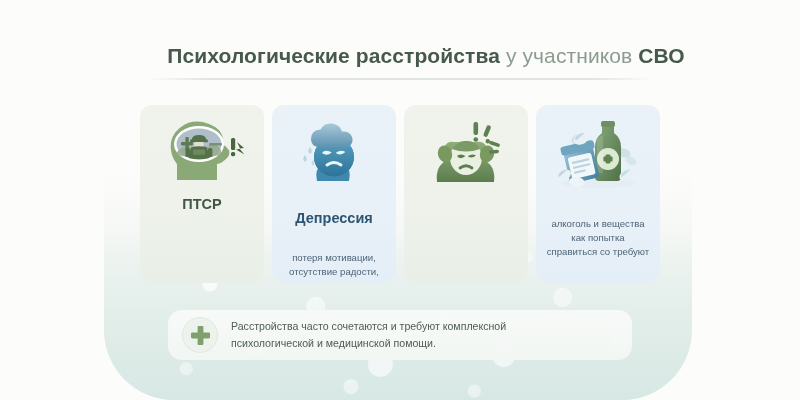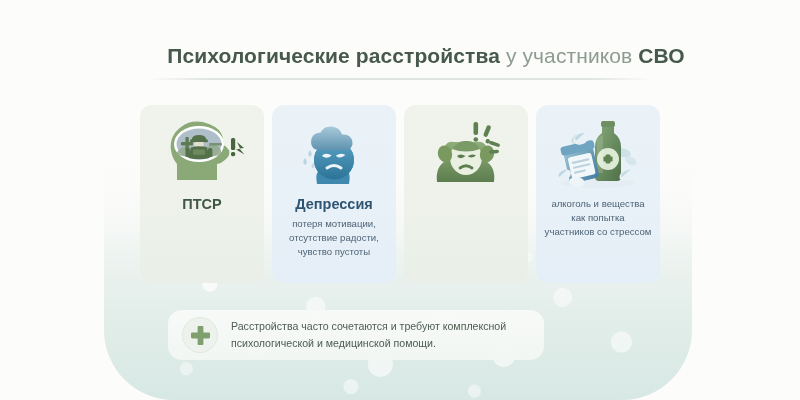--- a/index.html
+++ b/index.html
@@ -122,20 +122,21 @@
     display: flex;
     flex-direction: column;
     align-items: center;
     overflow: hidden;
   }
   .card.green {
     background: linear-gradient(180deg, #f0f3ec 0%, #eef2ea 55%, #e9efe7 100%);
   }
   .card.blue {
     background: linear-gradient(180deg, #eaf2f8 0%, #e9f1f8 55%, #e4eef6 100%);
+    gap: 20px;
   }
 
   .card-icon {
     height: 78px;
     width: 100%;
     display: flex;
     align-items: center;
     justify-content: center;
     margin-top: 4px;
   }
@@ -161,21 +162,21 @@
     padding: 0 2px;
   }
   .card-desc.green { color: #5c6a5c; }
   .card-desc.blue  { color: #4d6377; }
 
   
   .note {
     position: absolute;
     left: 168px;
     top: 310px;
-    width: 376px;
+    width: 464px;
     height: 50px;
     border-radius: 14px;
     background: linear-gradient(180deg, rgba(248,250,248,0.97) 0%, rgba(243,247,244,0.95) 100%);
     display: flex;
     align-items: center;
     padding: 0 14px;
     box-sizing: border-box;
   }
   .note-badge {
     flex: 0 0 auto;
@@ -332,21 +333,21 @@
           <ellipse cx="11" cy="58" rx="7.4" ry="5" fill="#e8f1f5" transform="rotate(-26 11 58)"></ellipse>
           <path d="M5.6 56 a7.4 5 0 0 1 10.8 -1.6 l-10.6 3.4 Z" fill="#bed6e2" transform="rotate(-26 11 58)"></path>
           <ellipse cx="24" cy="65" rx="7.6" ry="5" fill="#eef5f8" transform="rotate(8 24 65)"></ellipse>
           <ellipse cx="74" cy="58" rx="8" ry="5.2" fill="#e8f1f5" transform="rotate(-24 74 58)"></ellipse>
           <path d="M68 56 a8 5.2 0 0 1 11.6 -1.6 l-11.4 3.6 Z" fill="#c5dce6" transform="rotate(-24 74 58)"></path>
           <ellipse cx="78" cy="44" rx="6" ry="4" fill="#d7e6ed" transform="rotate(30 78 44)"></ellipse>
         </svg>
       </div>
       <div class="card-desc blue">алкоголь и вещества
 как попытка
-участников со стрессом</div>
+справиться со требуют</div>
     </div>
 
   </div>
 
   <div class="note">
     <div class="note-badge">
       <svg width="19" height="19" viewBox="0 0 19 19">
         <rect x="0" y="6.6" width="19" height="5.8" rx="1.1" fill="#7f9f6f"></rect>
         <rect x="6.6" y="0" width="5.8" height="19" rx="1.1" fill="#7f9f6f"></rect>
       </svg>

